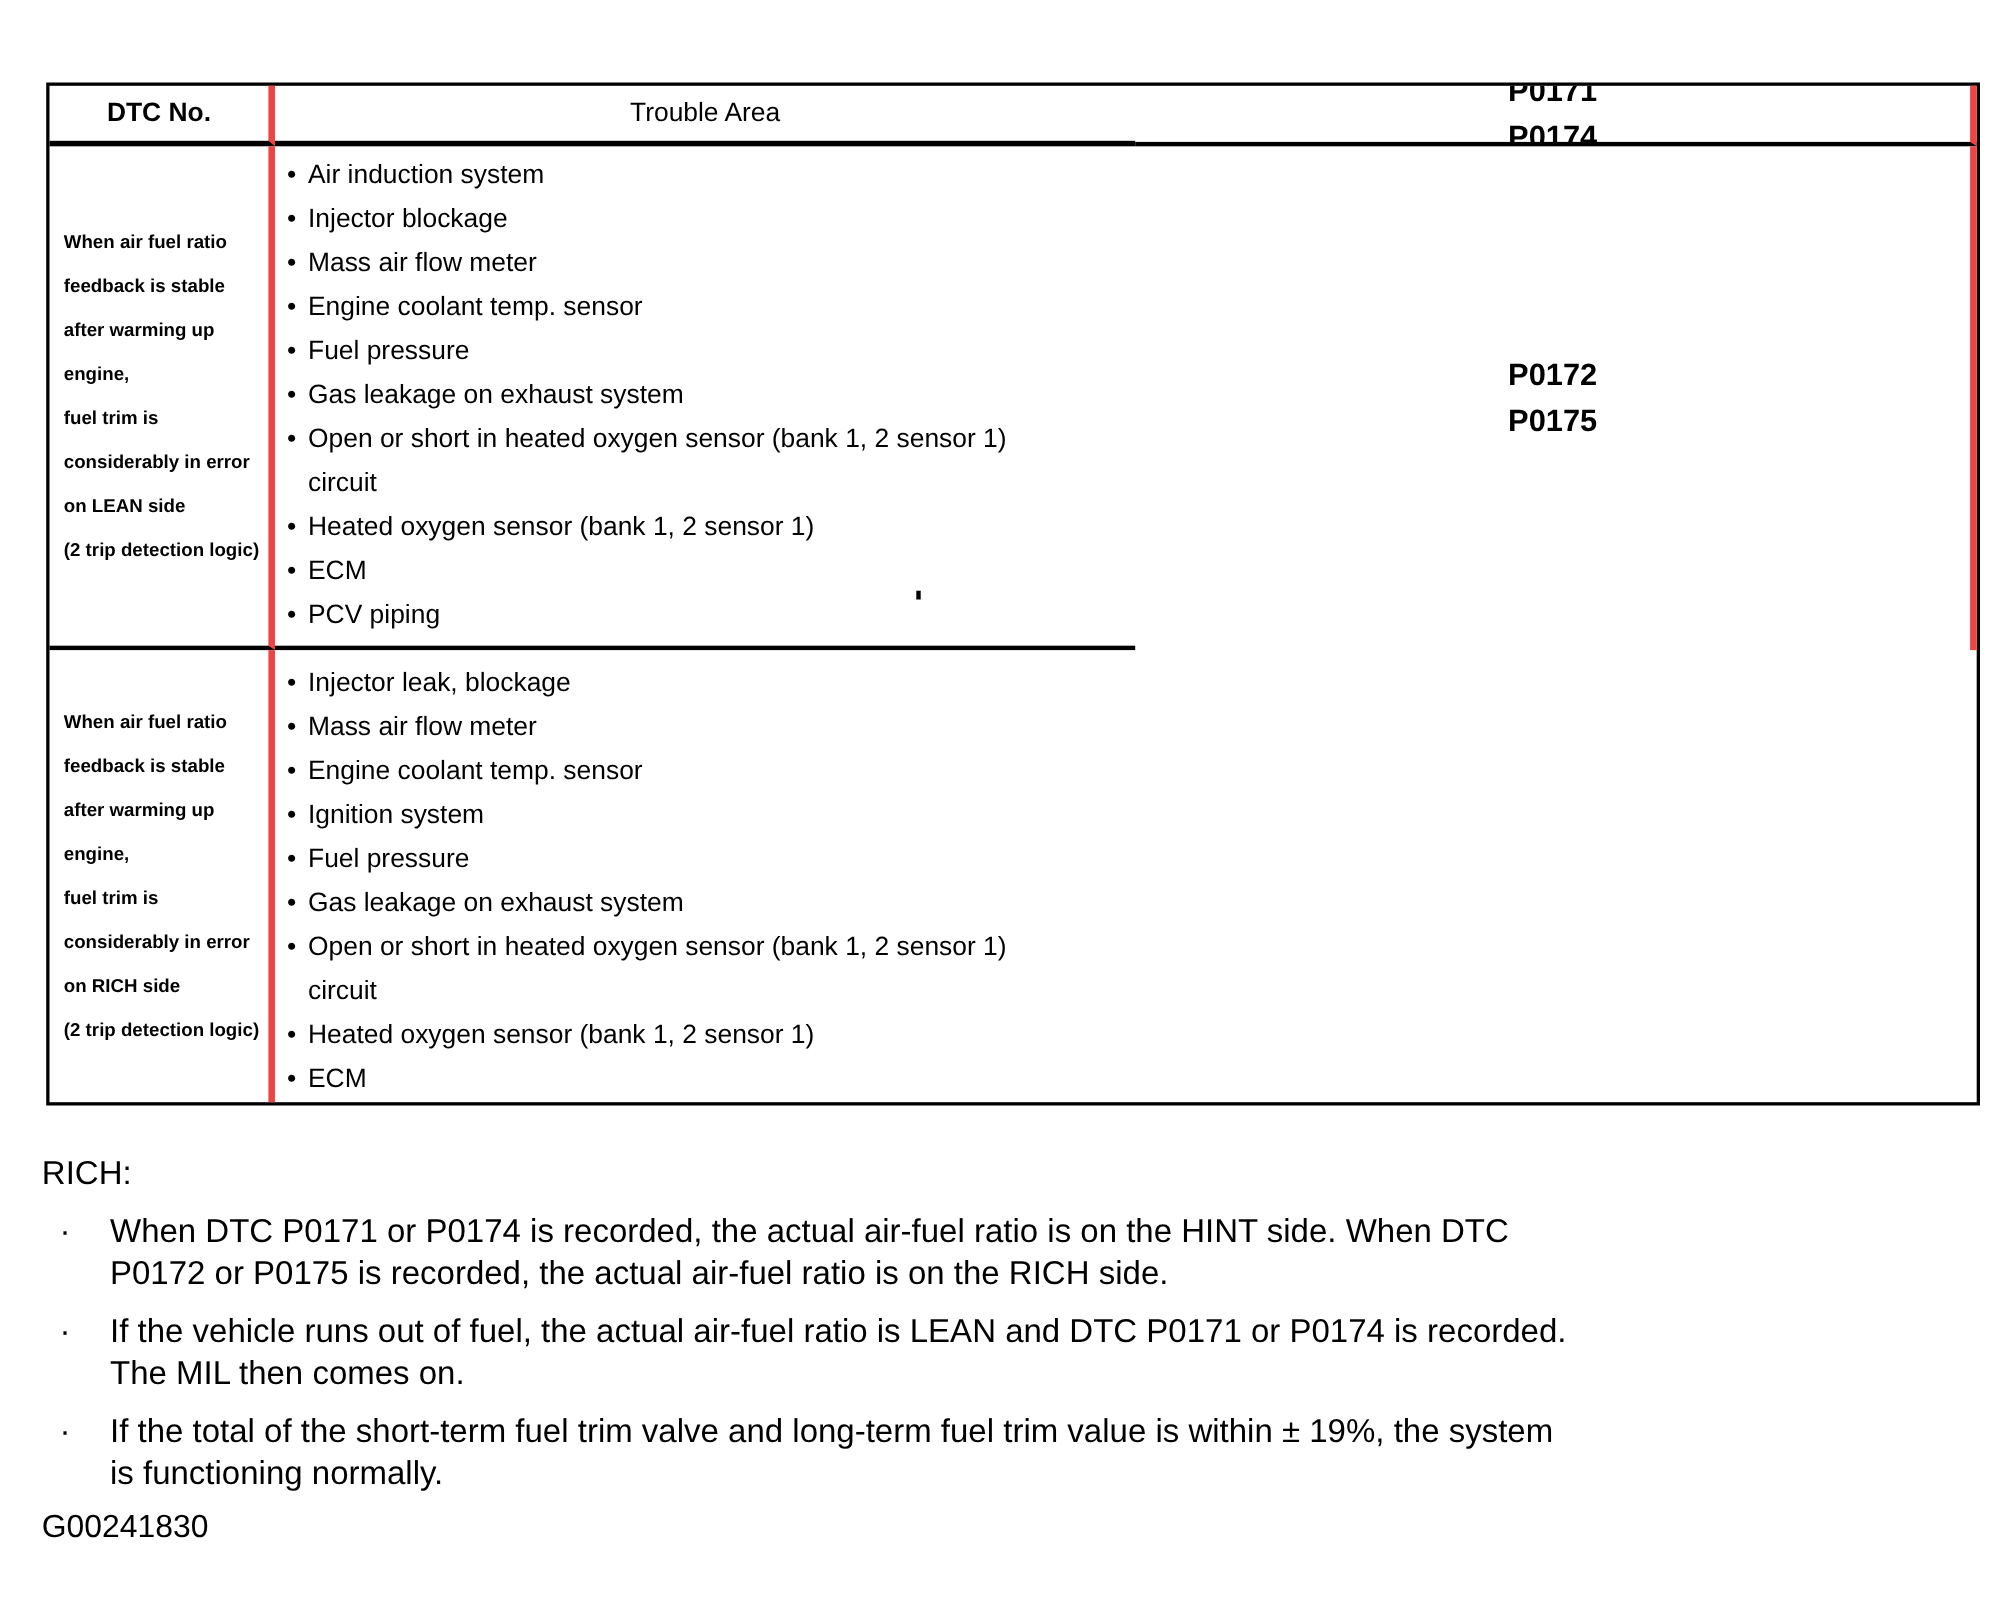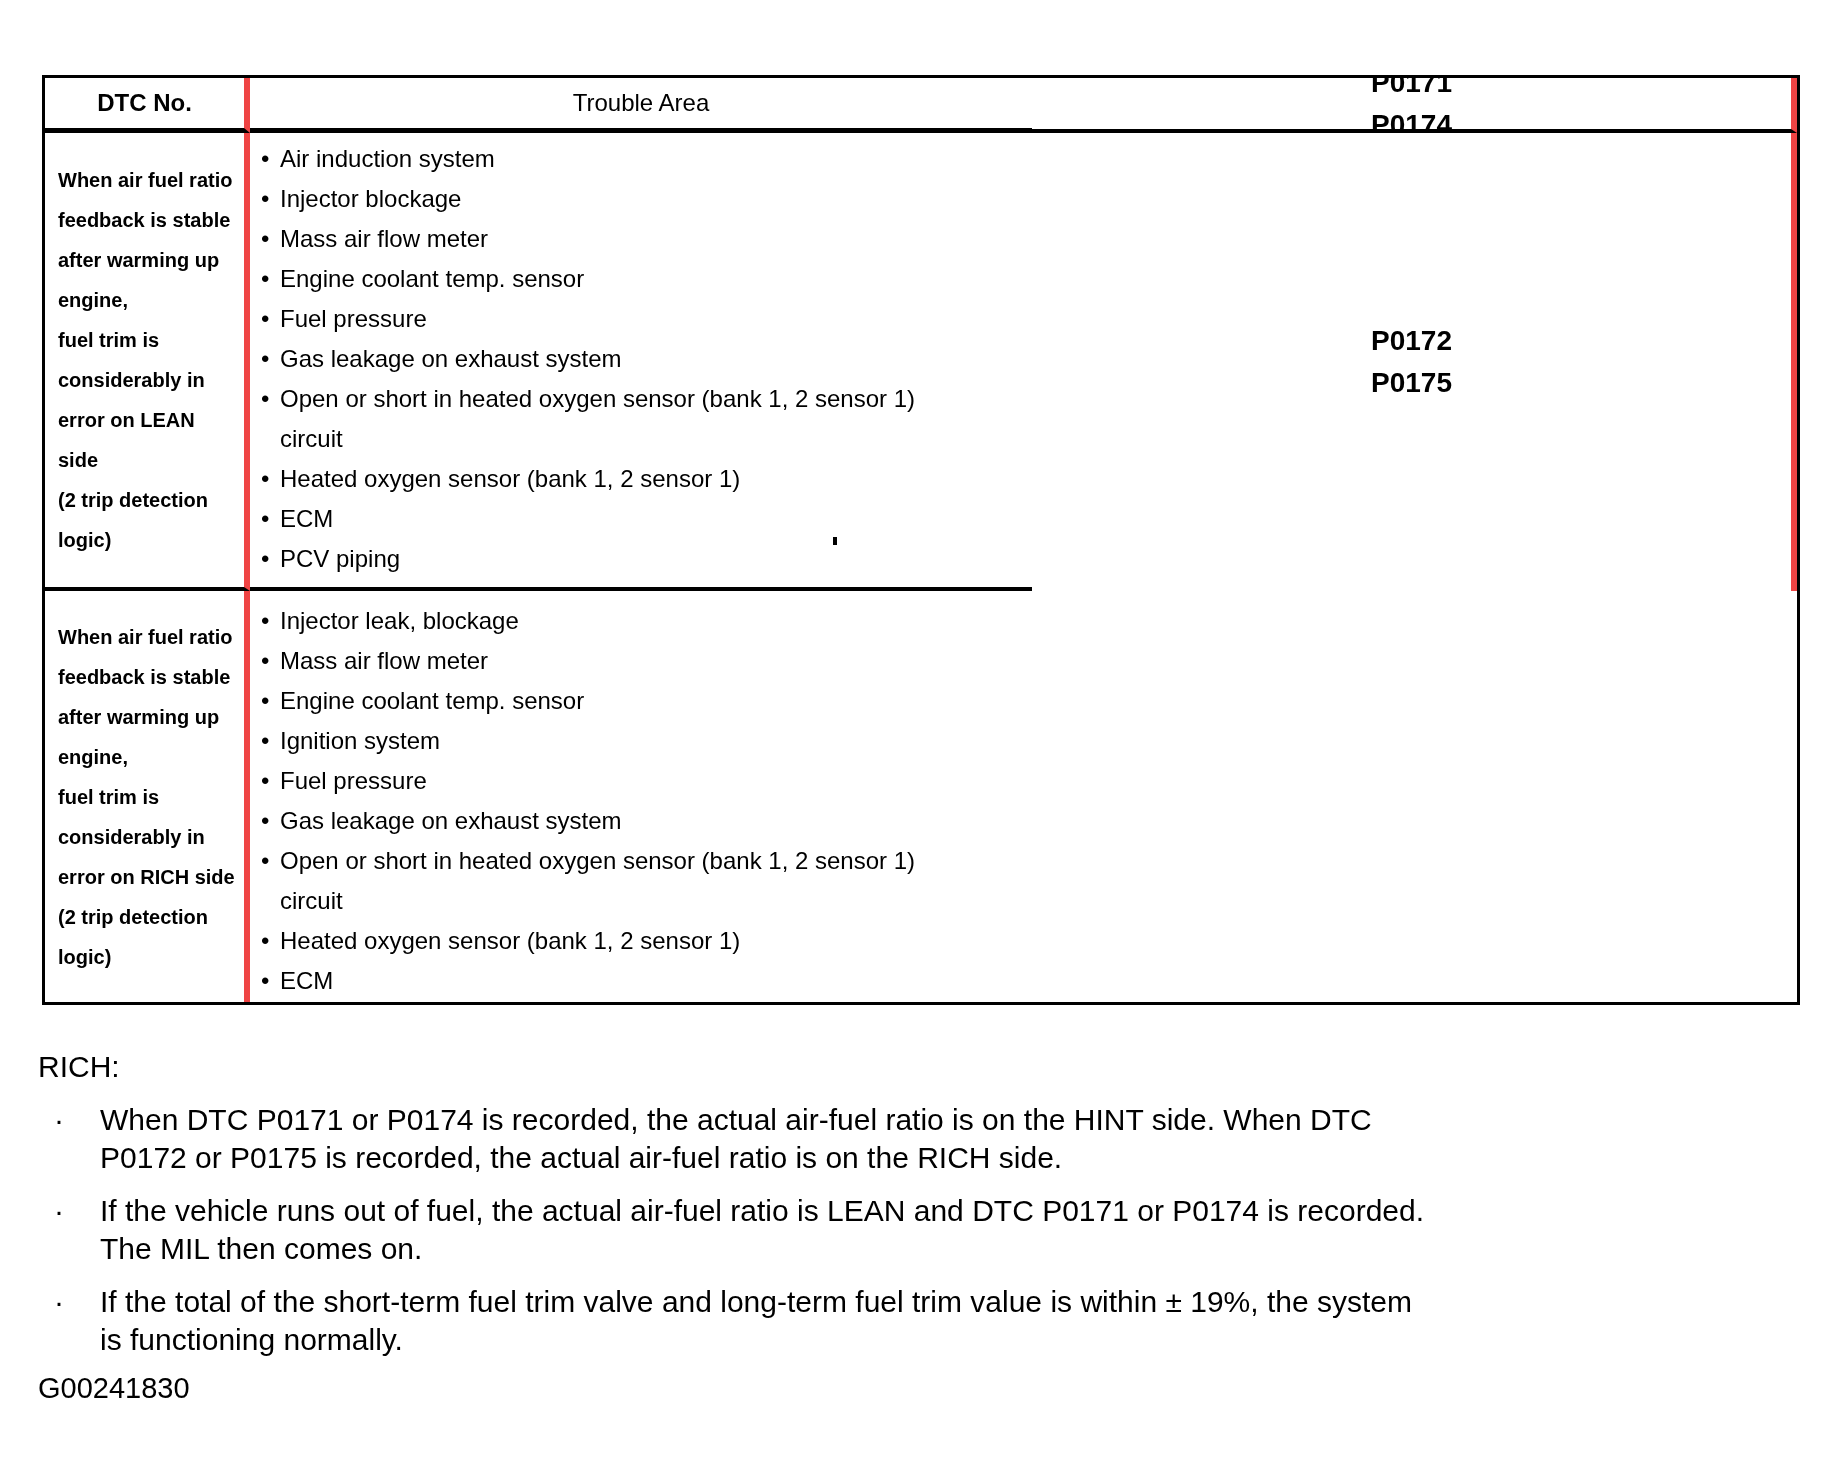--- a/index.html
+++ b/index.html
@@ -51,21 +51,21 @@
     align-items: center;
     justify-content: center;
     font-size: 28px;
     line-height: 42px;
   }
   .cond-cell {
     display: flex;
     align-items: center;
     padding-left: 13px;
     padding-right: 6px;
-    font-size: 20px;
+    font-size: 17px;
     line-height: 40px;
   }
   .ta-cell {
     padding: 6px 8px 0 0;
     font-size: 24px;
     line-height: 40px;
   }
   .ta-cell.r2 { padding-top: 10px; }
   .ta-item {
     position: relative;

